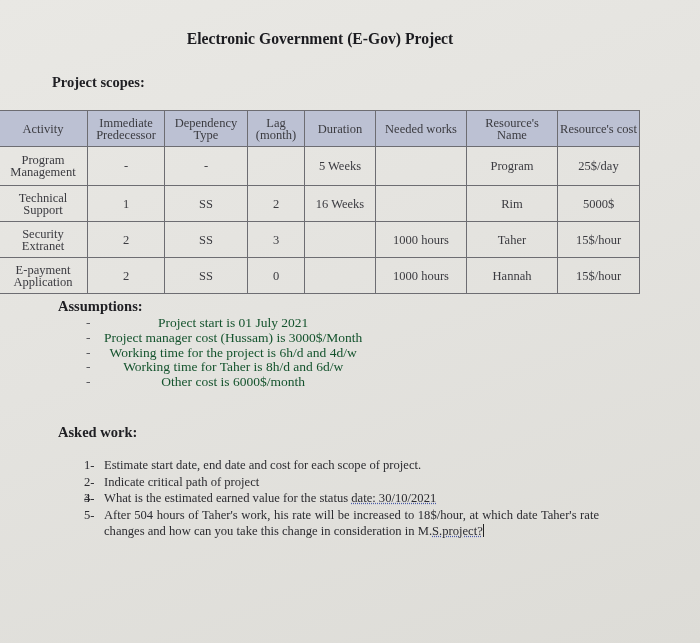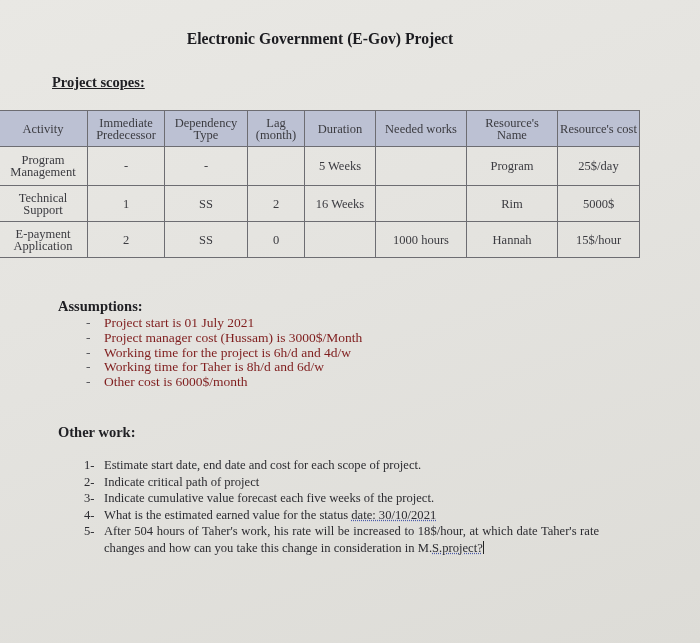--- a/index.html
+++ b/index.html
@@ -11,21 +11,21 @@
       position: relative;
     }
     .title {
       position: absolute; left: 0; top: 29px; width: 640px; text-align: center;
       font-weight: bold; font-size: 17px; color: #1c1c20;
       transform: scaleX(0.92);
     }
     .section-label {
       position: absolute; font-weight: bold; font-size: 14.5px; color: #1f1f23;
     }
-    #scopes-label { left: 52px; top: 74px; text-decoration: underline; }
+    #scopes-label { left: 52px; top: 74px; }
     table.scopes {
       position: absolute; left: -2px; top: 110px;
       border-collapse: collapse;
       font-size: 12.5px; line-height: 12px;
       color: #3b3b40;
     }
     table.scopes th, table.scopes td {
       border: 1.2px solid #6d6d72;
       text-align: center; vertical-align: middle;
       padding: 1px 2px;
@@ -39,21 +39,21 @@
     .col-pred { width: 72px; }
     .col-dep { width: 78px; }
     .col-lag { width: 52px; }
     .col-dur { width: 66px; }
     .col-work { width: 86px; margin-top: 28px; }
     .col-rname { width: 86px; }
     .col-rcost { width: 77px; }
     #assumptions-label { left: 58px; top: 298px; }
     ul.assumptions {
       position: absolute; left: 86px; top: 316px; margin: 0; padding: 0;
-      list-style: none; font-size: 13.5px; line-height: 14.8px; color: #7f1d1d;
+      list-style: none; font-size: 13.5px; line-height: 14.8px; color: #14532d; text-align: center;
     }
     ul.assumptions li { position: relative; padding-left: 18px; }
     ul.assumptions li::before {
       content: "-"; position: absolute; left: 0; top: 0; color: #55555a;
     }
     #asked-label { left: 58px; top: 424px; }
     ol.asked {
       position: absolute; left: 84px; top: 457px; width: 515px; margin: 0; padding: 0;
       list-style: none; font-size: 12.6px; line-height: 16.5px; color: #2c2c31;
     }
@@ -97,20 +97,30 @@
       <td>Technical Support</td>
       <td>1</td>
       <td>SS</td>
       <td>2</td>
       <td>16 Weeks</td>
       <td></td>
       <td>Rim</td>
       <td>5000$</td>
     </tr>
     <tr>
+      <td>Security Extranet</td>
+      <td>2</td>
+      <td>SS</td>
+      <td>3</td>
+      <td></td>
+      <td>1000 hours</td>
+      <td>Taher</td>
+      <td>15$/hour</td>
+    </tr>
+    <tr>
       <td>E-payment Application</td>
       <td>2</td>
       <td>SS</td>
       <td>0</td>
       <td></td>
       <td>1000 hours</td>
       <td>Hannah</td>
       <td>15$/hour</td>
     </tr>
   </tbody>
@@ -118,33 +128,32 @@
 
 <div class="section-label" id="assumptions-label">Assumptions:</div>
 <ul class="assumptions">
   <li>Project start is 01 July 2021</li>
   <li>Project manager cost (Hussam) is 3000$/Month</li>
   <li>Working time for the project is 6h/d and 4d/w</li>
   <li>Working time for Taher is 8h/d and 6d/w</li>
   <li>Other cost is 6000$/month</li>
 </ul>
 
-<div class="section-label" id="asked-label">Other work:</div>
+<div class="section-label" id="asked-label">Asked work:</div>
 <ol class="asked">
   <li>
     <span class="num">1-</span>
     <span>Estimate start date, end date and cost for each scope of project.</span>
   </li>
   <li>
     <span class="num">2-</span>
     <span>Indicate critical path of project</span>
   </li>
   <li>
     <span class="num">3-</span>
-    <span>Indicate cumulative value forecast each five weeks of the project.</span>
   </li>
   <li>
     <span class="num">4-</span>
     <span>What is the estimated earned value for the status </span><span class="underline-dotted">date: 30/10/2021</span>
   </li>
   <li>
     <span class="num">5-</span>
     <span>After 504 hours of Taher's work, his rate will be increased to 18$/hour, at which date Taher's rate changes and how can you take this change in consideration in M.</span><span class="underline-dotted">S.project?</span><span class="caret"></span>
   </li>
 </ol>

